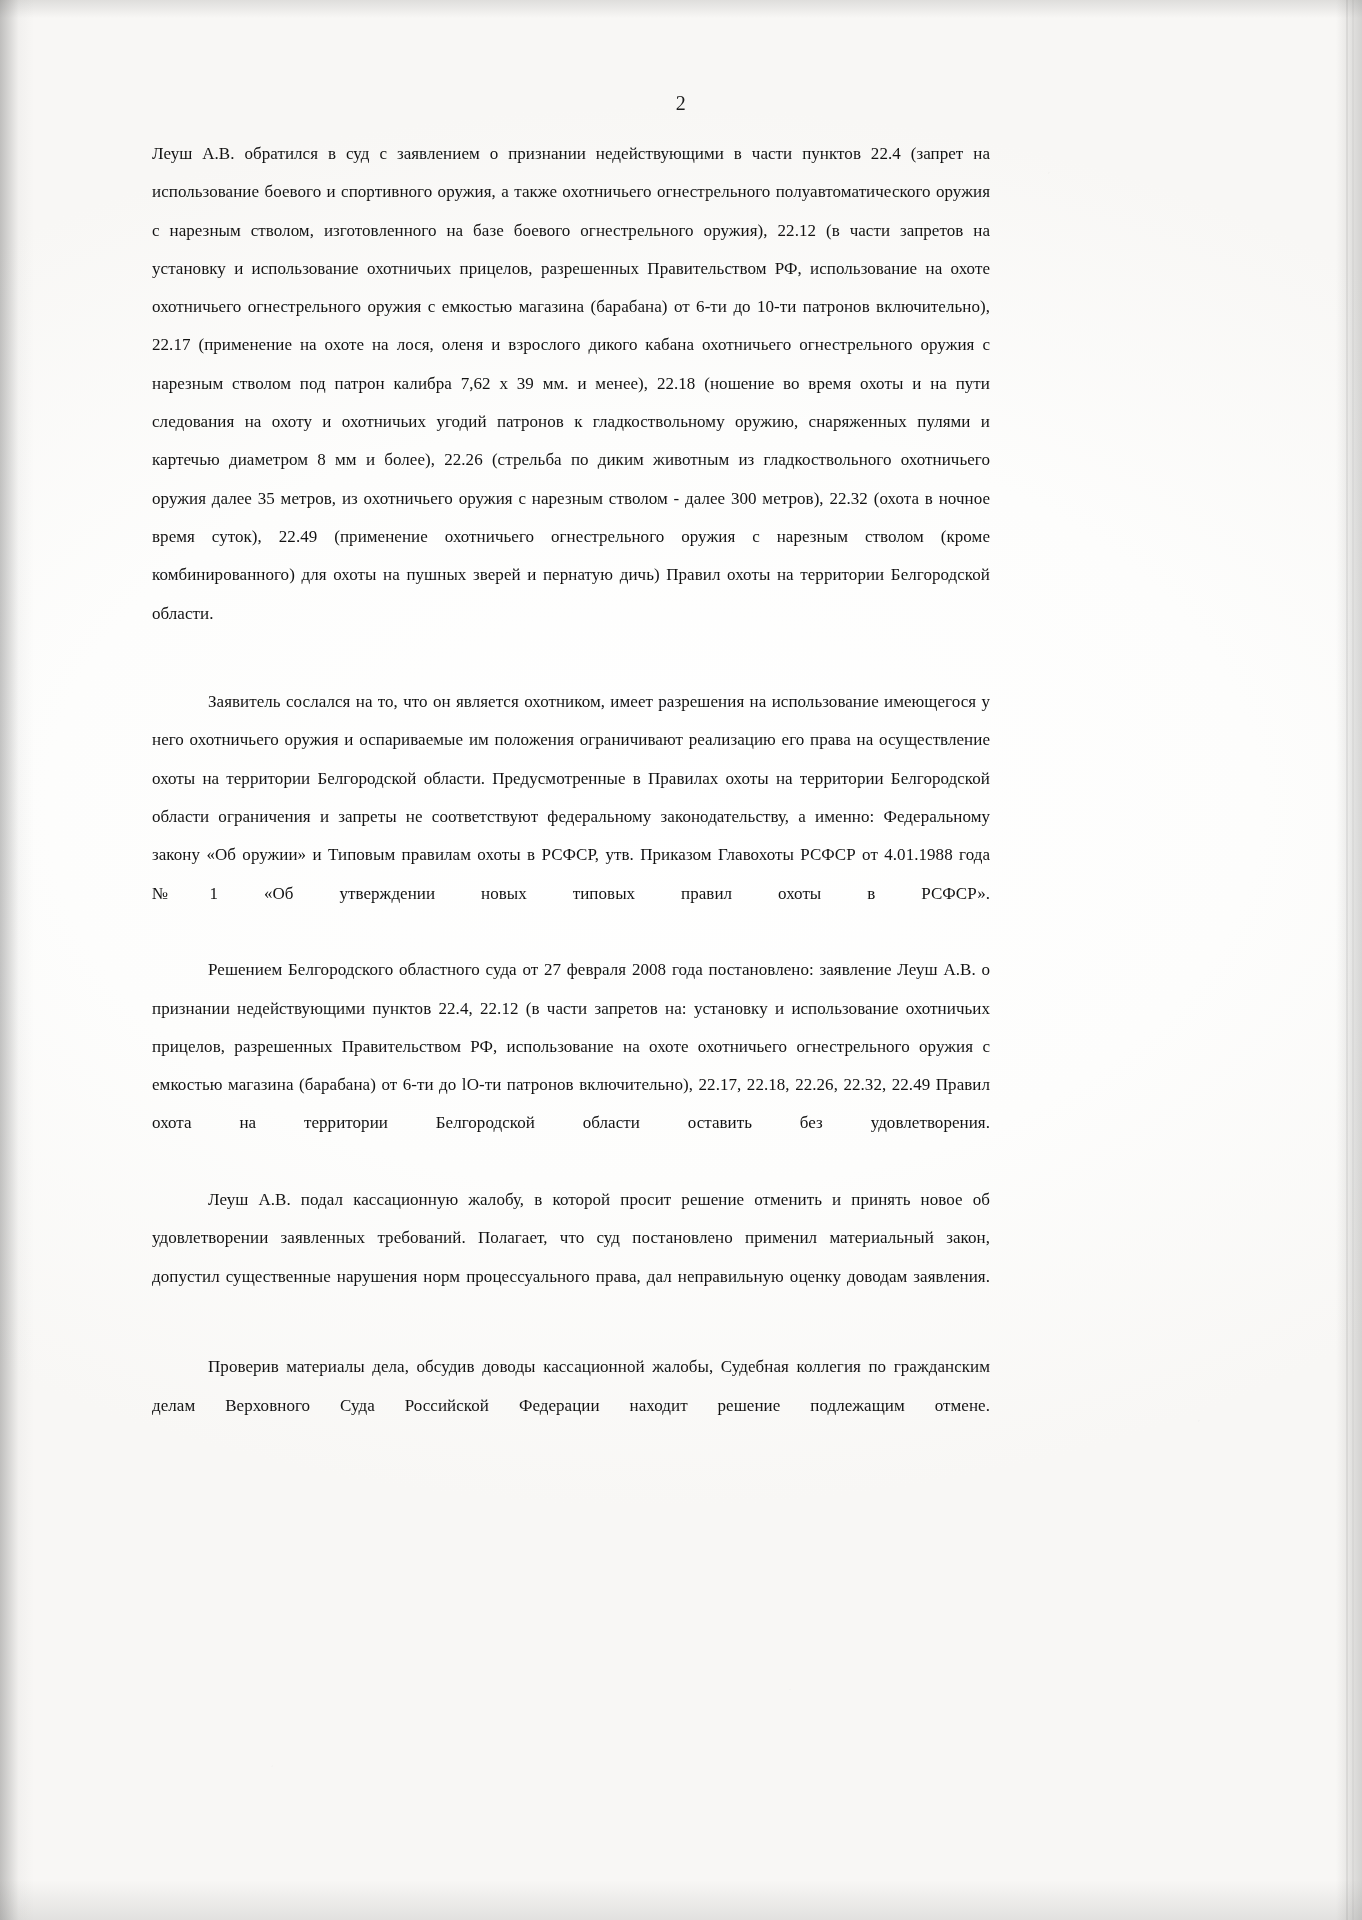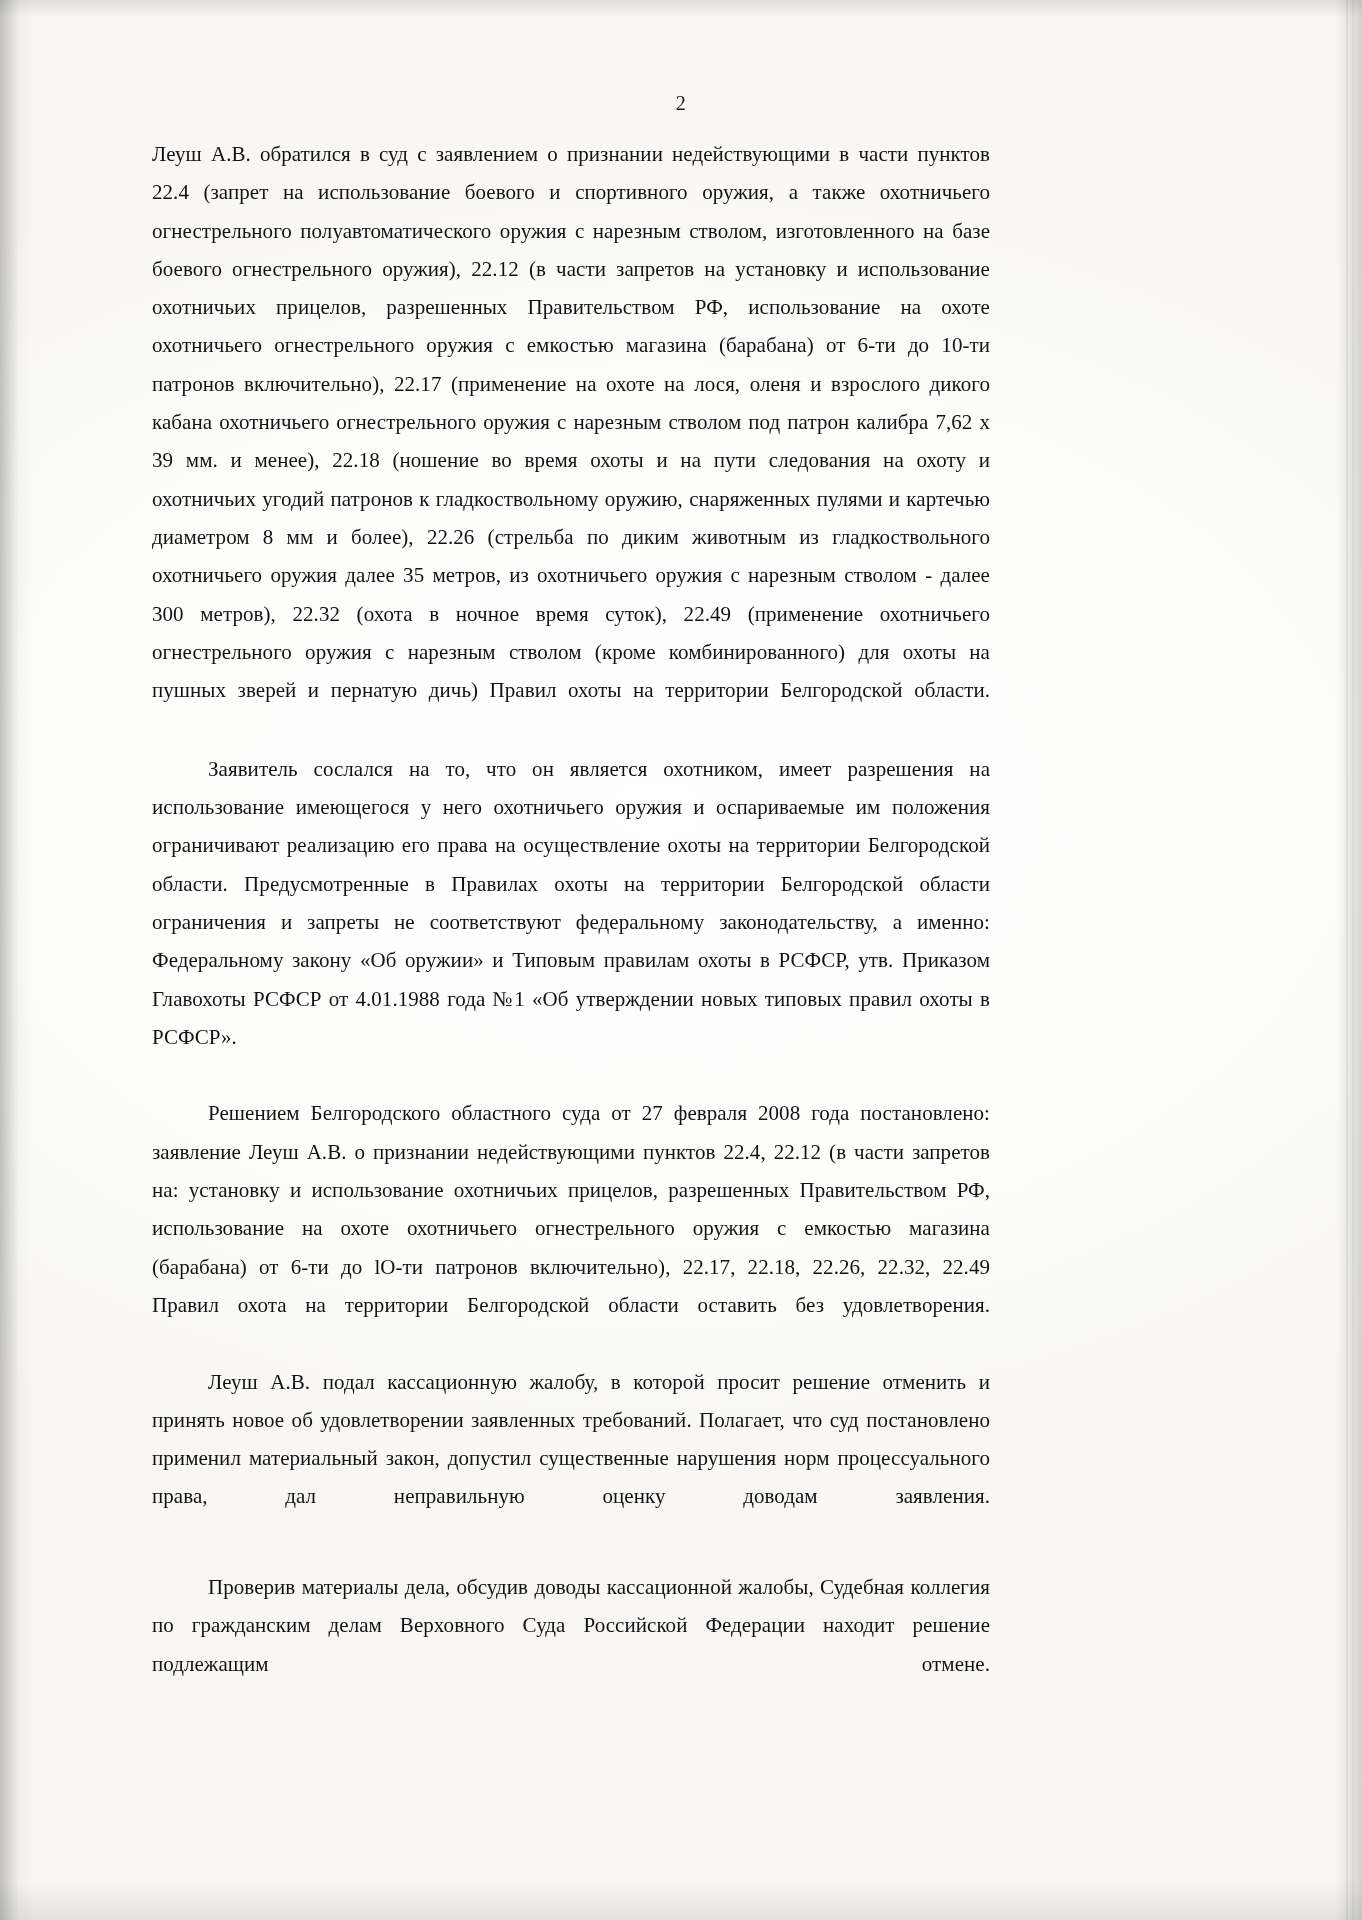--- a/index.html
+++ b/index.html
@@ -93,29 +93,29 @@
     position: absolute;
     left: 152px;
     top: 135px;
     width: 838px;
   }
 
   p.para {
     margin: 0 0 0 0;
     text-align: justify;
     text-justify: inter-word;
-    font-size: 21px;
+    font-size: 17px;
     line-height: 38.3px;
     color: #121212;
     letter-spacing: 0.05px;
     word-spacing: 0.4px;
     -webkit-font-smoothing: none;
   }
   p.para.indent { text-indent: 56px; }
-  p.para.gap { margin-top: 2px; }
+  p.para.gap { margin-top: 12px; }
   p.para.gap-lg { margin-top: 14px; }
 
   
   p.para::after {
     content: "";
     display: inline-block;
     width: 100%;
   }
 </style>
 </head>

